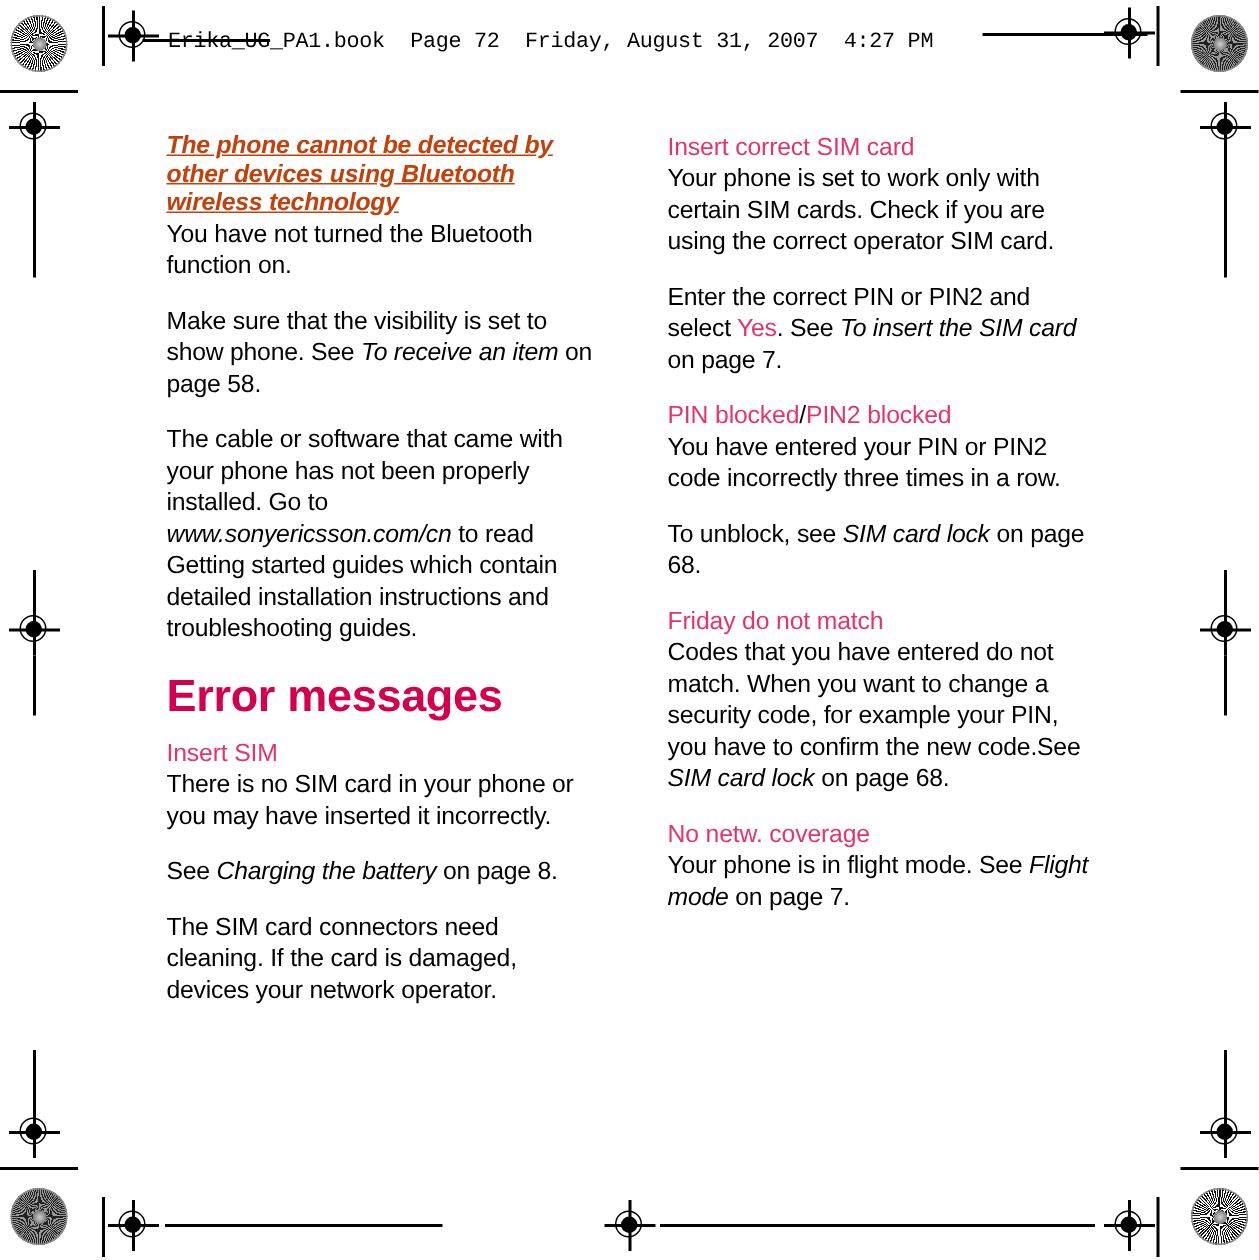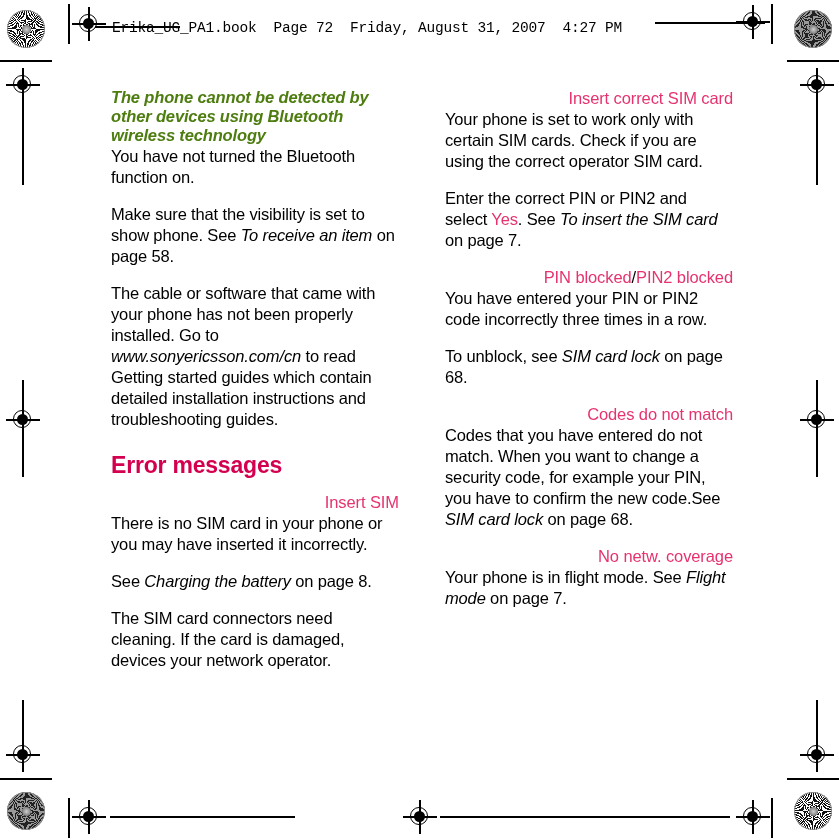--- a/index.html
+++ b/index.html
@@ -105,51 +105,51 @@
     width: 288px;
   }
   .col-left  { left: 111px; }
   .col-right { left: 445px; }
 
   .sub-italic {
     font-size: 16.5px;
     font-weight: bold;
     font-style: italic;
     line-height: 19px;
-    color: #4d7c0f;
+    color: #c2410c;
     margin: 0 0 1px 0;
     letter-spacing: -0.15px;
+    text-decoration: underline;
   }
   p.body {
     font-size: 16.5px;
     line-height: 21px;
     color: #000;
     margin: 0 0 16px 0;
     letter-spacing: -0.15px;
   }
   p.body.after-head { margin-top: 0; }
 
   i, em { font-style: italic; }
 
   h2.section {
-    font-size: 23px;
+    font-size: 30px;
     font-weight: bold;
     color: #d4004f;
     margin: 22px 0 14px 0;
     letter-spacing: -0.2px;
     line-height: 26px;
   }
   h3.errname {
     font-size: 16.5px;
     font-weight: normal;
     color: #e6336e;
     margin: 0 0 1px 0;
     line-height: 20px;
     letter-spacing: -0.1px;
-    text-align: right;
   }
   h3.errname .sep { color: #000; }
 
   .pink-inline { color: #e6336e; }
 
   
   .footer {
     position: absolute;
     left: 95px;
     top: 728px;
@@ -201,21 +201,21 @@
     <p class="body after-head">Your phone is set to work only with certain SIM cards. Check if you are using the correct operator SIM card.</p>
 
 
     <p class="body"><span>Enter the correct PIN or PIN2 and select </span><span class="pink-inline">Yes</span><span>. See </span><i>To insert the SIM card</i><span> on page 7.</span></p>
 
     <h3 class="errname"><span>PIN blocked</span><span class="sep">/</span><span>PIN2 blocked</span></h3>
     <p class="body after-head">You have entered your PIN or PIN2 code incorrectly three times in a row.</p>
 
     <p class="body"><span>To unblock, see </span><i>SIM card lock</i><span> on page 68.</span></p>
 
-    <h3 class="errname"><span>Codes do not match</span></h3>
+    <h3 class="errname"><span>Friday do not match</span></h3>
     <p class="body after-head"><span>Codes that you have entered do not match. When you want to change a security code, for example your PIN, you have to confirm the new code.</span><span>See </span><i>SIM card lock</i><span> on page 68.</span></p>
 
     <h3 class="errname"><span>No netw. coverage</span></h3>
     <p class="body after-head"><span>Your phone is in flight mode. See </span><i>Flight mode</i><span> on page 7.</span></p>
   </div>
 
 
   <div class="rosette" style="left:7px;  top:10px;"></div>
   <div class="rosette dark" style="left:794px; top:10px;"></div>
   <div class="rosette dark" style="left:7px;  top:792px;"></div>

